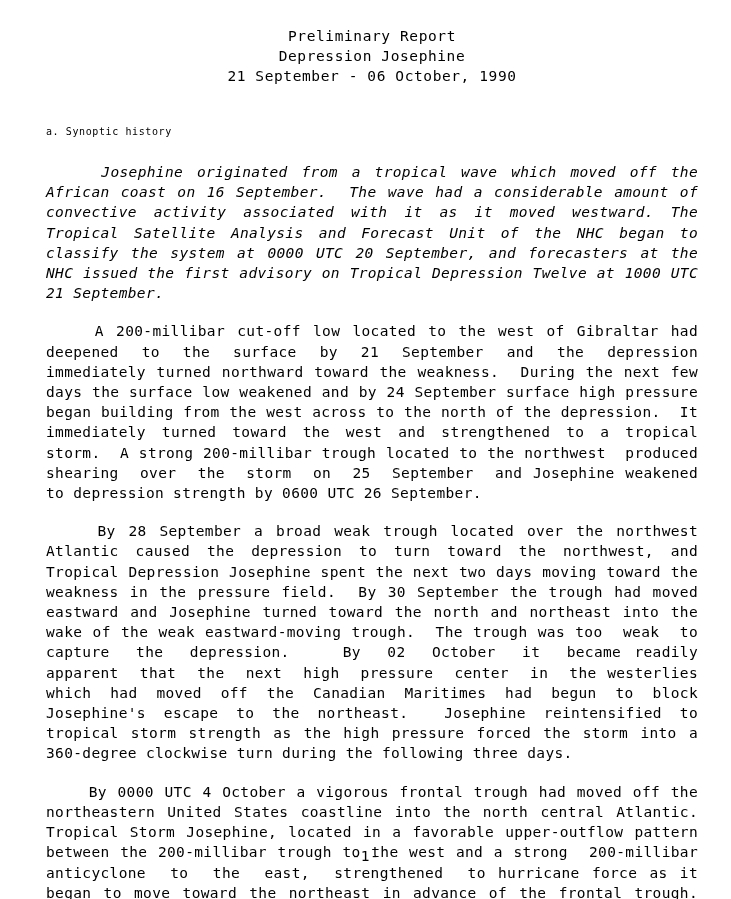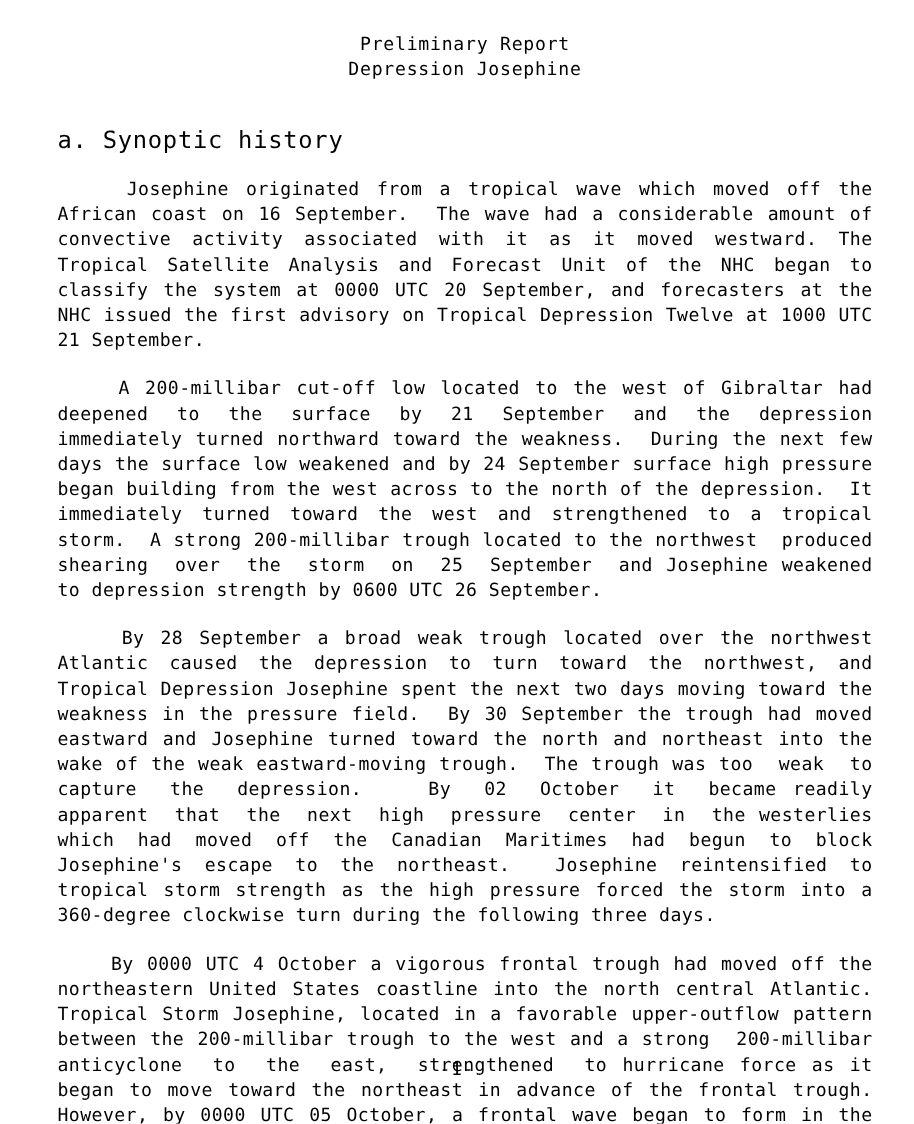--- a/index.html
+++ b/index.html
@@ -26,55 +26,57 @@
     text-align: center;
     font-size: 14.5px;
     line-height: 20px;
     letter-spacing: 0.6px;
   }
   .title-line {
     white-space: pre;
   }
   .section-head {
     margin-top: 36px;
-    font-size: 19px;
+    font-size: 10px;
     line-height: 20px;
     letter-spacing: 0.6px;
     white-space: pre;
   }
   .para {
     margin-top: 18px;
     font-size: 14.5px;
     line-height: 20.2px;
     letter-spacing: 0.35px;
     text-align: justify;
     white-space: pre-wrap;
     word-spacing: 0px;
   }
   .para-first {
     margin-top: 20px;
+    font-style: italic;
   }
   .page-number {
     position: absolute;
     left: 0;
     right: 0;
     top: 848px;
     text-align: center;
     font-size: 14.5px;
     letter-spacing: 0.6px;
   }
 </style>
 </head>
 <body>
 
 <div class="page">
 
   <div class="title-block">
     <div class="title-line">Preliminary Report</div>
     <div class="title-line">Depression Josephine</div>
+    <div class="title-line">21 September - 06 October, 1990</div>
   </div>
 
   <div class="section-head">a. Synoptic history</div>
 
   <div class="para para-first">    Josephine originated from a tropical wave which moved off the African coast on 16 September.  The wave had a considerable amount of convective activity associated with it as it moved westward. The Tropical Satellite Analysis and Forecast Unit of the NHC began to classify the system at 0000 UTC 20 September, and forecasters at the NHC issued the first advisory on Tropical Depression Twelve at 1000 UTC 21 September.</div>
   <div class="para">    A 200-millibar cut-off low located to the west of Gibraltar had deepened  to  the  surface  by  21  September  and  the  depression immediately turned northward toward the weakness.  During the next few days the surface low weakened and by 24 September surface high pressure began building from the west across to the north of the depression.  It immediately turned toward the west and strengthened to a tropical storm.  A strong 200-millibar trough located to the northwest  produced  shearing  over  the  storm  on  25  September  and Josephine weakened to depression strength by 0600 UTC 26 September.</div>
   <div class="para">    By 28 September a broad weak trough located over the northwest Atlantic caused the depression to turn toward the northwest, and Tropical Depression Josephine spent the next two days moving toward the weakness in the pressure field.  By 30 September the trough had moved eastward and Josephine turned toward the north and northeast into the wake of the weak eastward-moving trough.  The trough was too  weak  to  capture  the  depression.    By  02  October  it  became readily  apparent  that  the  next  high  pressure  center  in  the westerlies which had moved off the Canadian Maritimes had begun to block Josephine's escape to the northeast.  Josephine reintensified to tropical storm strength as the high pressure forced the storm into a 360-degree clockwise turn during the following three days.</div>
   <div class="para">    By 0000 UTC 4 October a vigorous frontal trough had moved off the northeastern United States coastline into the north central Atlantic.  Tropical Storm Josephine, located in a favorable upper-outflow pattern between the 200-millibar trough to the west and a strong  200-millibar  anticyclone  to  the  east,  strengthened  to hurricane force as it began to move toward the northeast in advance of the frontal trough.  However, by 0000 UTC 05 October, a frontal wave began to form in the trough just to the north of Josephine.</div>
 
   <div class="page-number">-1-</div>

